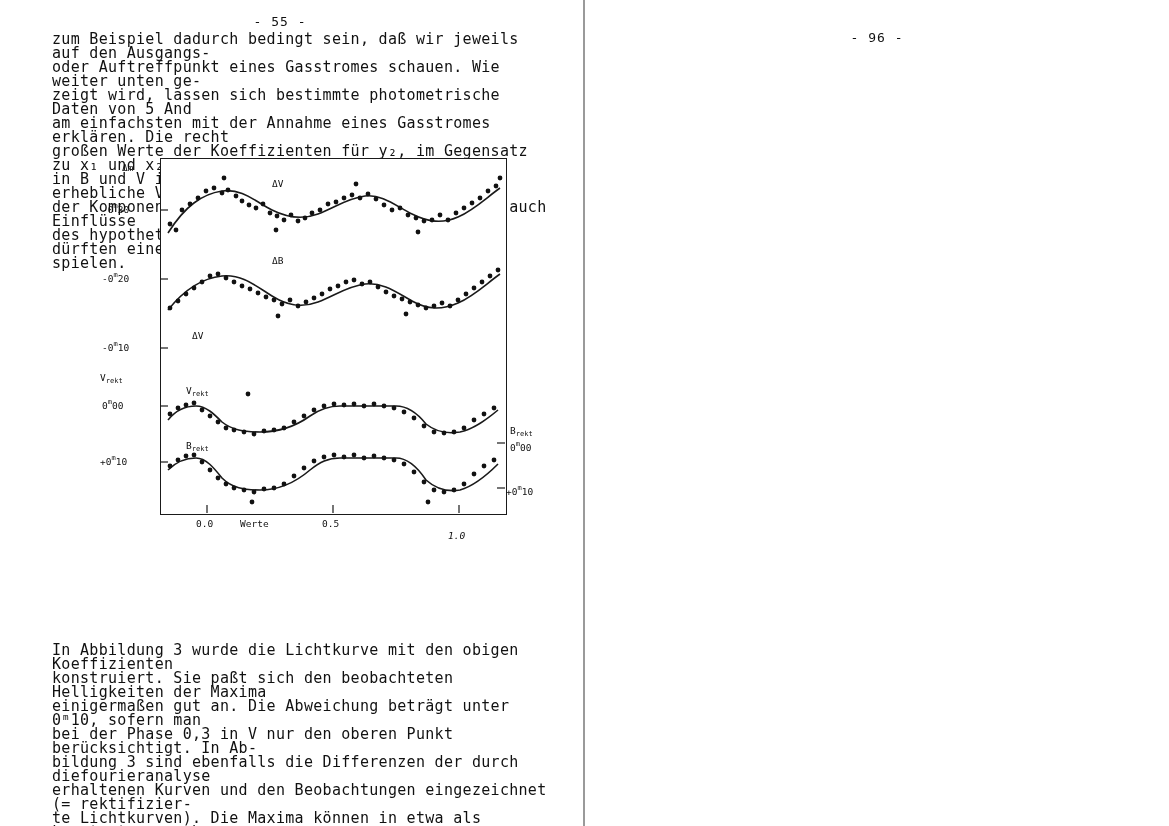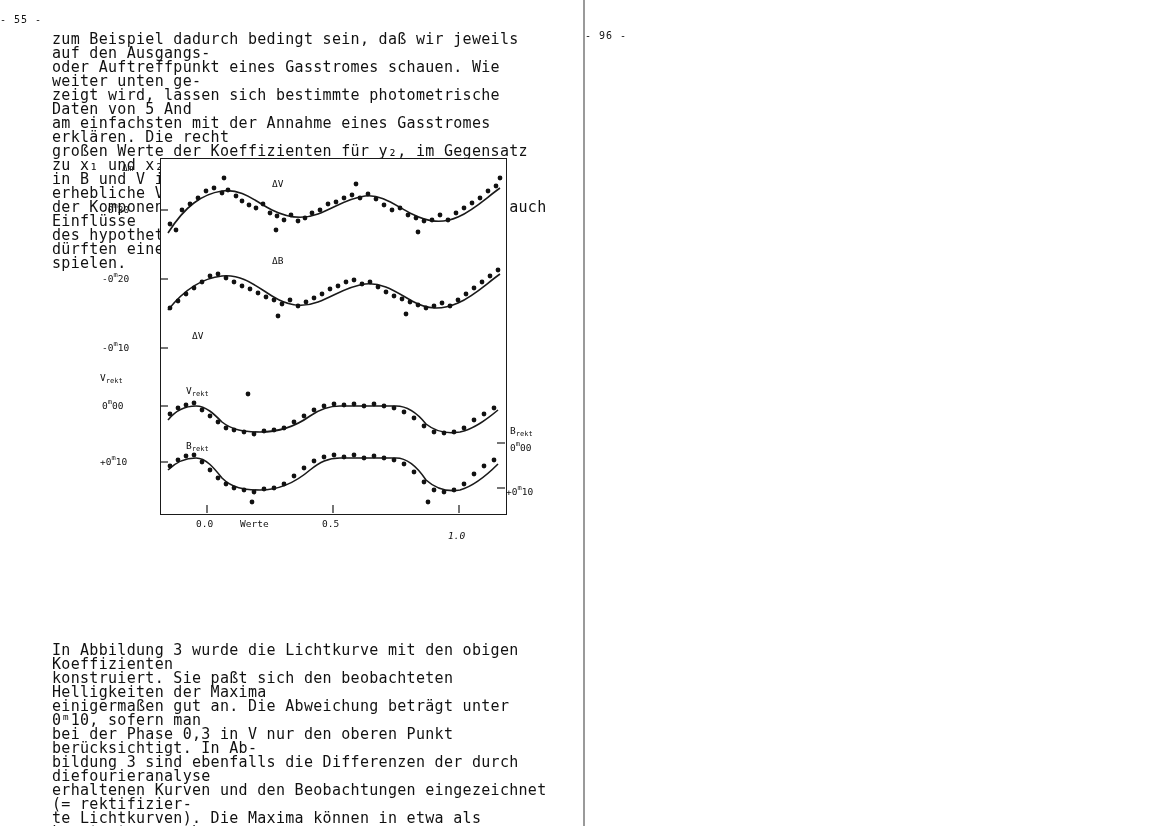--- a/index.html
+++ b/index.html
@@ -14,22 +14,22 @@
   .page{position:absolute;inset:0;}
   .spine{
     position:absolute;left:583px;top:0;width:2px;height:826px;
     background:#9a9a9a;
   }
   .col{position:absolute;top:0;height:826px;}
   .col-left{left:0;width:583px;}
   .col-right{left:585px;width:584px;}
 
   .pagenum{
-    text-align:left;
-    font-size:10px;
+    text-align:center;
+    font-size:13px;
     letter-spacing:1px;
     font-family:"DejaVu Sans Mono", monospace;
   }
   .pagenum-left{position:absolute;left:0;width:560px;top:14px;}
   .pagenum-right{position:absolute;left:0;width:584px;top:30px;}
 
   .body-text{
     font-size:15px;
     line-height:14px;
     letter-spacing:0.3px;

